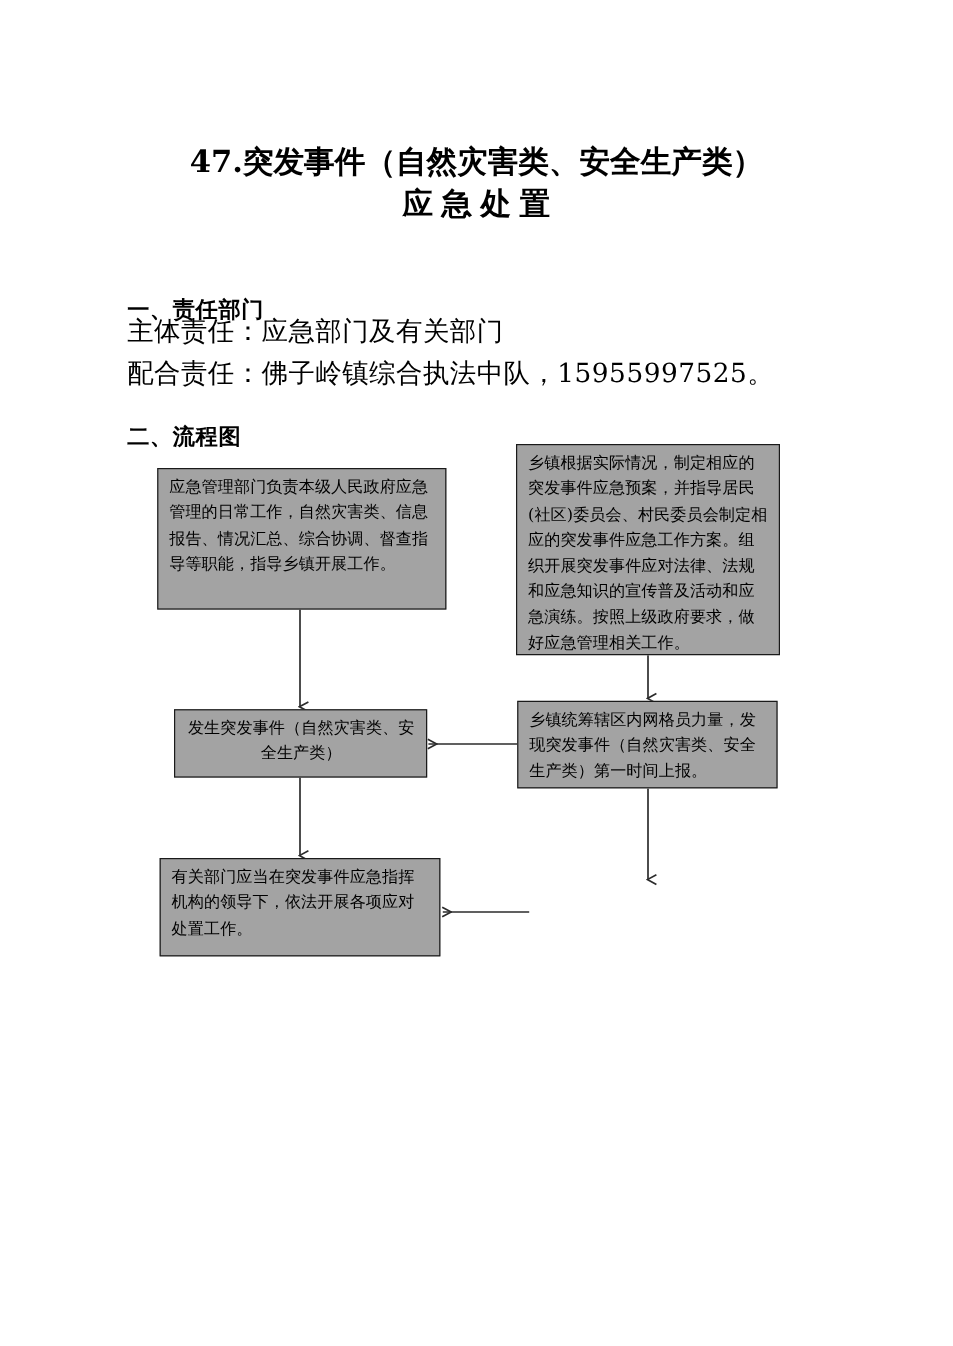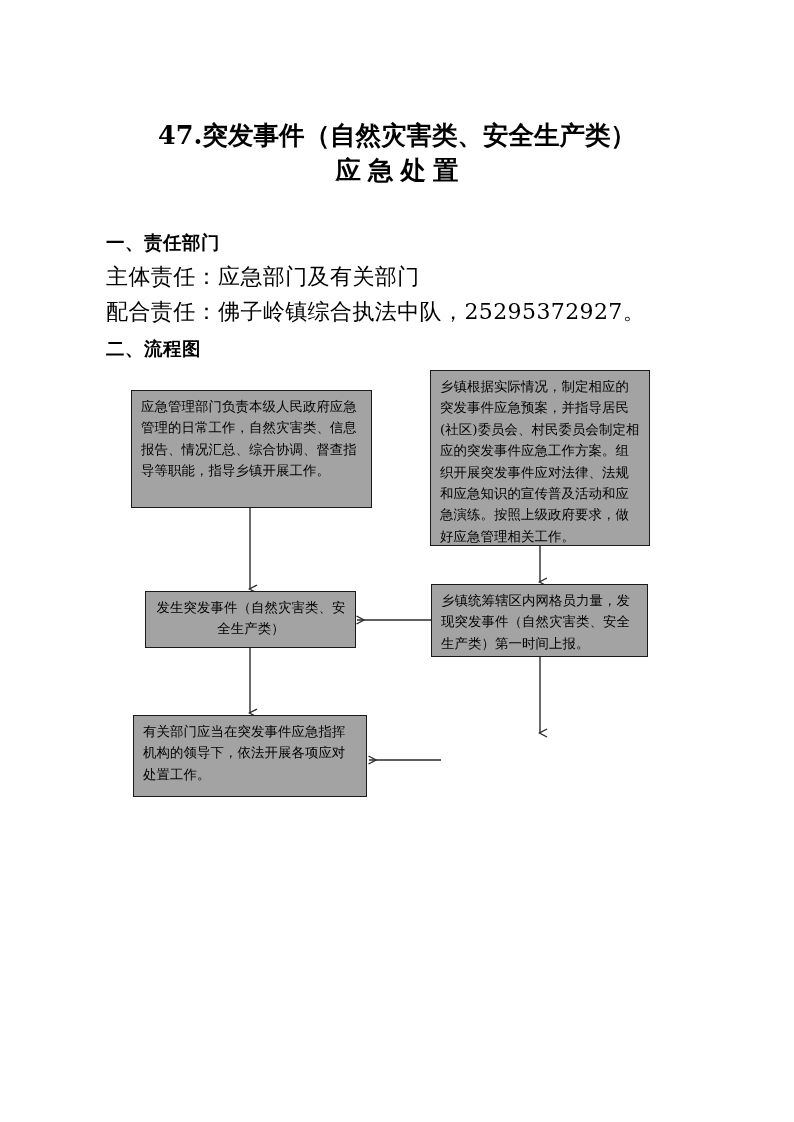--- a/index.html
+++ b/index.html
@@ -43,20 +43,21 @@
 
   
   .sec-heading {
     position: absolute;
     left: 106px;
     font-family: "DejaVu Sans", "Liberation Sans", sans-serif;
     font-weight: bold;
     font-size: 18.5px;
     line-height: 24px;
     letter-spacing: 0.5px;
+    margin-top: 16px;
   }
   #sec1 { top: 231px; }
   #sec2 { top: 337px; }
 
   .body-line {
     position: absolute;
     left: 106px;
     font-family: "DejaVu Serif", "Liberation Serif", serif;
     font-size: 22px;
     line-height: 26px;
@@ -104,21 +105,21 @@
 
   <div class="title-block">
     <div>47.突发事件（自然灾害类、安全生产类）</div>
     <div class="title-line2">应急处置</div>
   </div>
 
   <div class="sec-heading" id="sec1">一、责任部门</div>
 
   <div class="body-line" id="resp-main">主体责任：应急部门及有关部门</div>
 
-  <div class="body-line" id="resp-support">配合责任：佛子岭镇综合执法中队，25295372927。</div>
+  <div class="body-line" id="resp-support">配合责任：佛子岭镇综合执法中队，15955997525。</div>
 
   <div class="sec-heading" id="sec2">二、流程图</div>
 
   <div class="flow">
 
     <svg class="svg-layer" viewBox="0 0 794 1122" width="794" height="1122">
       <defs>
         <marker id="arrow-down" markerWidth="10" markerHeight="10" refX="5" refY="8" orient="auto" markerUnits="userSpaceOnUse">
           <path d="M1,1 L5,8.5 L9,1" fill="none" stroke="#2b2b2b" stroke-width="1.4"></path>
         </marker>

